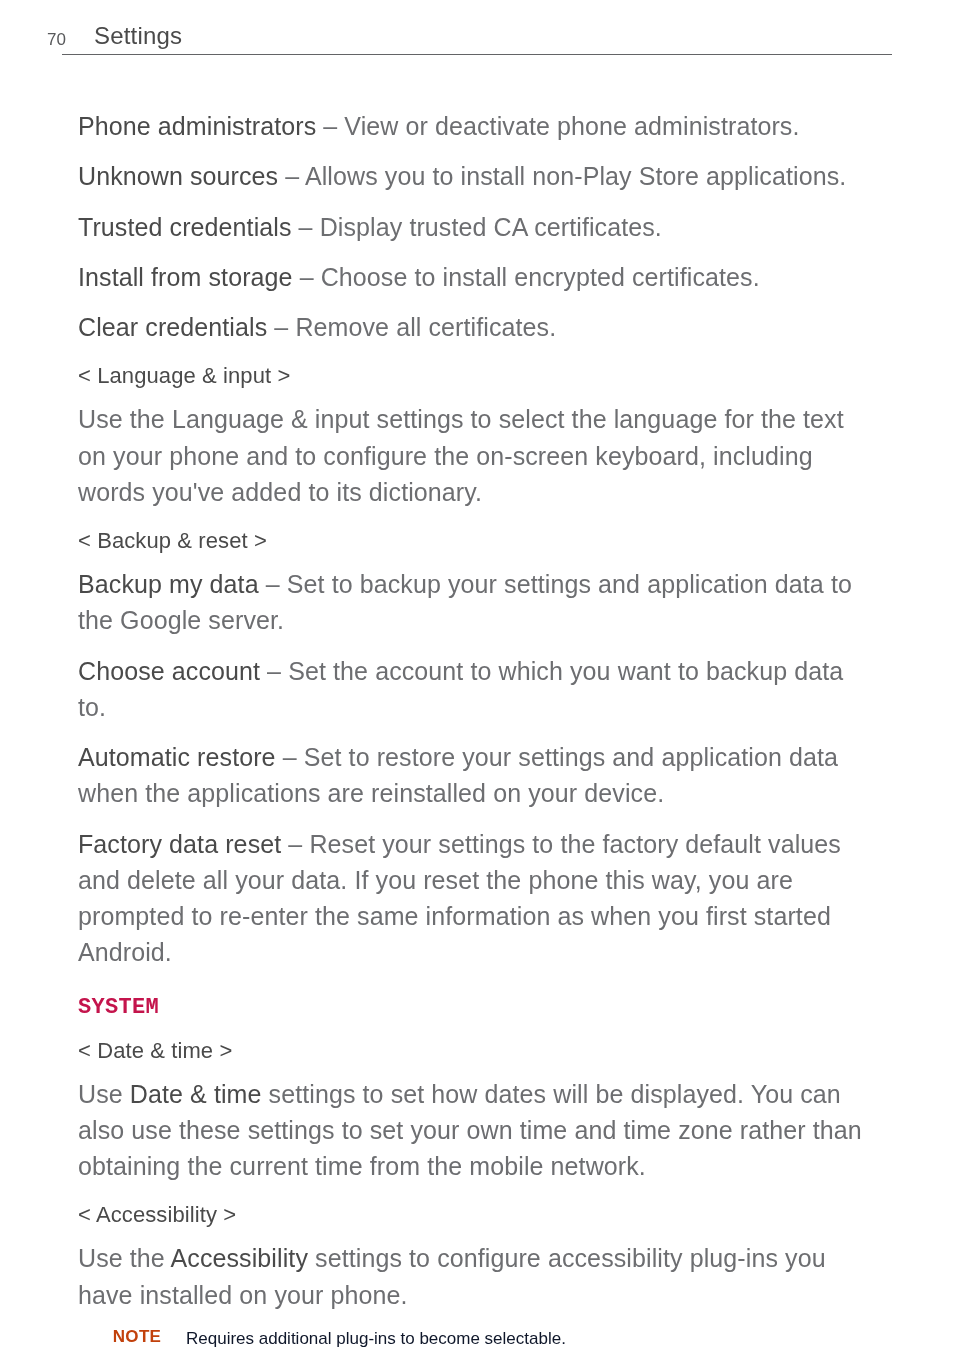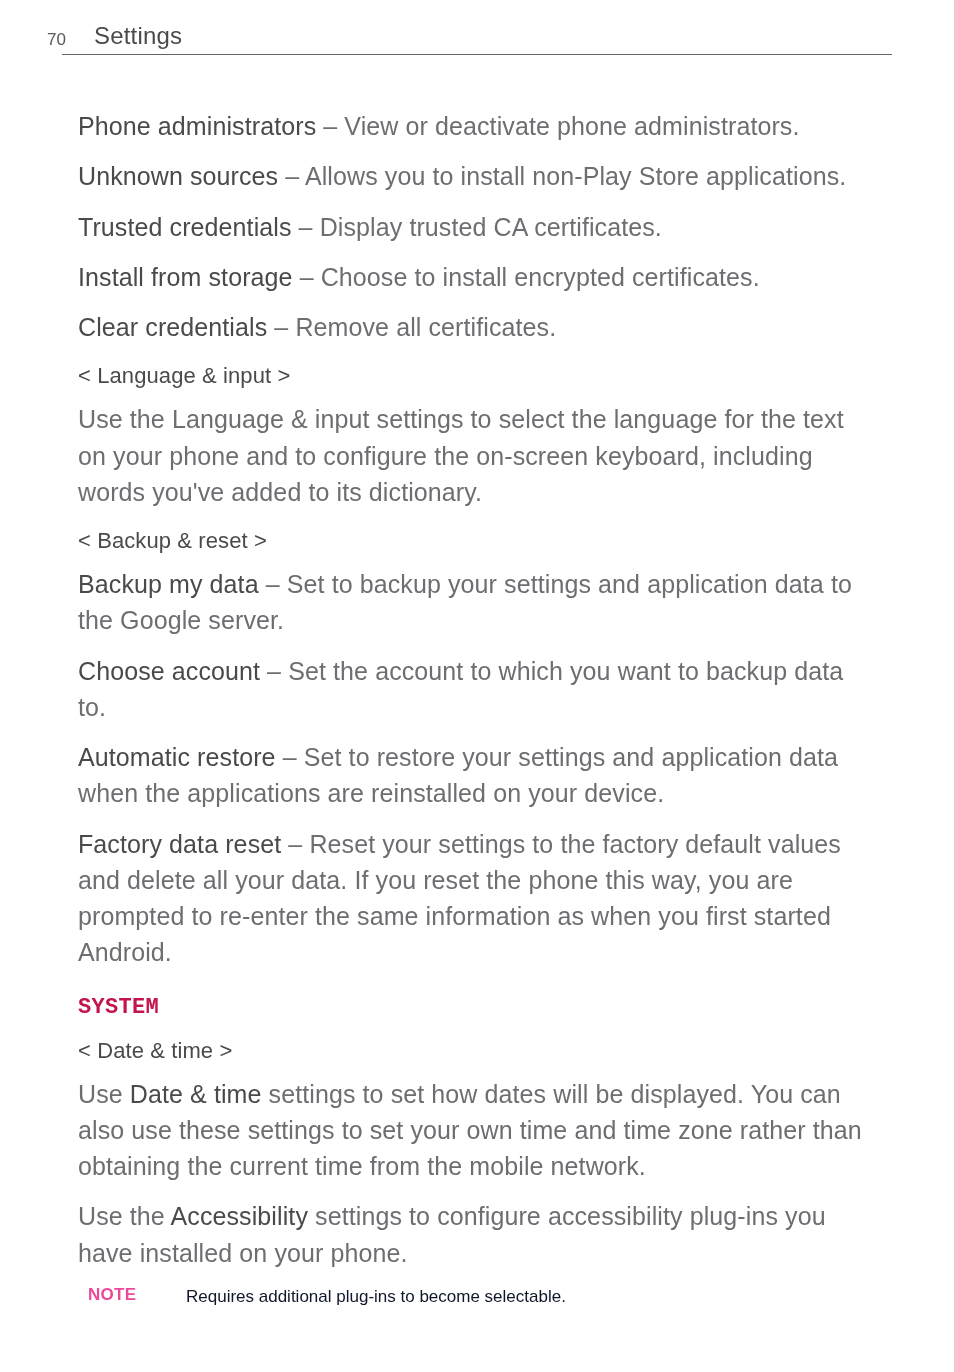--- a/index.html
+++ b/index.html
@@ -73,25 +73,26 @@
     margin-bottom: 12px;
     font-family: Liberation Mono, monospace;
   }
   .note-row {
     display: flex;
     align-items: flex-start;
     margin-top: 6px;
     padding-left: 10px;
   }
   .note-label {
-    color: #ec4899;
+    color: #c2410c;
     font-weight: 700;
     font-size: 17px;
     letter-spacing: 0.3px;
     min-width: 98px;
+    text-align: center;
   }
   .note-text {
     color: #0f172a;
     font-size: 17px;
     line-height: 1.4;
   }
   b.term { font-weight: 400; color:#4a4a4a; }
 </style>
 </head>
 <body>
@@ -138,20 +139,21 @@
     <b class="term">Factory data reset</b><span> – Reset your settings to the factory default values and delete all your data. If you reset the phone this way, you are prompted to re-enter the same information as when you first started Android.</span>
   </p>
 
   <div class="section-h">SYSTEM</div>
 
   <div class="sub-h">&lt; Date &amp; time &gt;</div>
   <p class="p">
     <span>Use </span><b class="term">Date &amp; time</b><span> settings to set how dates will be displayed. You can also use these settings to set your own time and time zone rather than obtaining the current time from the mobile network.</span>
   </p>
 
+  <div class="sub-h">&lt; Accessibility &gt;</div>
   <p class="p">
     <span>Use the </span><b class="term">Accessibility</b><span> settings to configure accessibility plug-ins you have installed on your phone.</span>
   </p>
 
   <div class="note-row">
     <div class="note-label">NOTE</div>
     <div class="note-text">Requires additional plug-ins to become selectable.</div>
   </div>
 
 </div>

